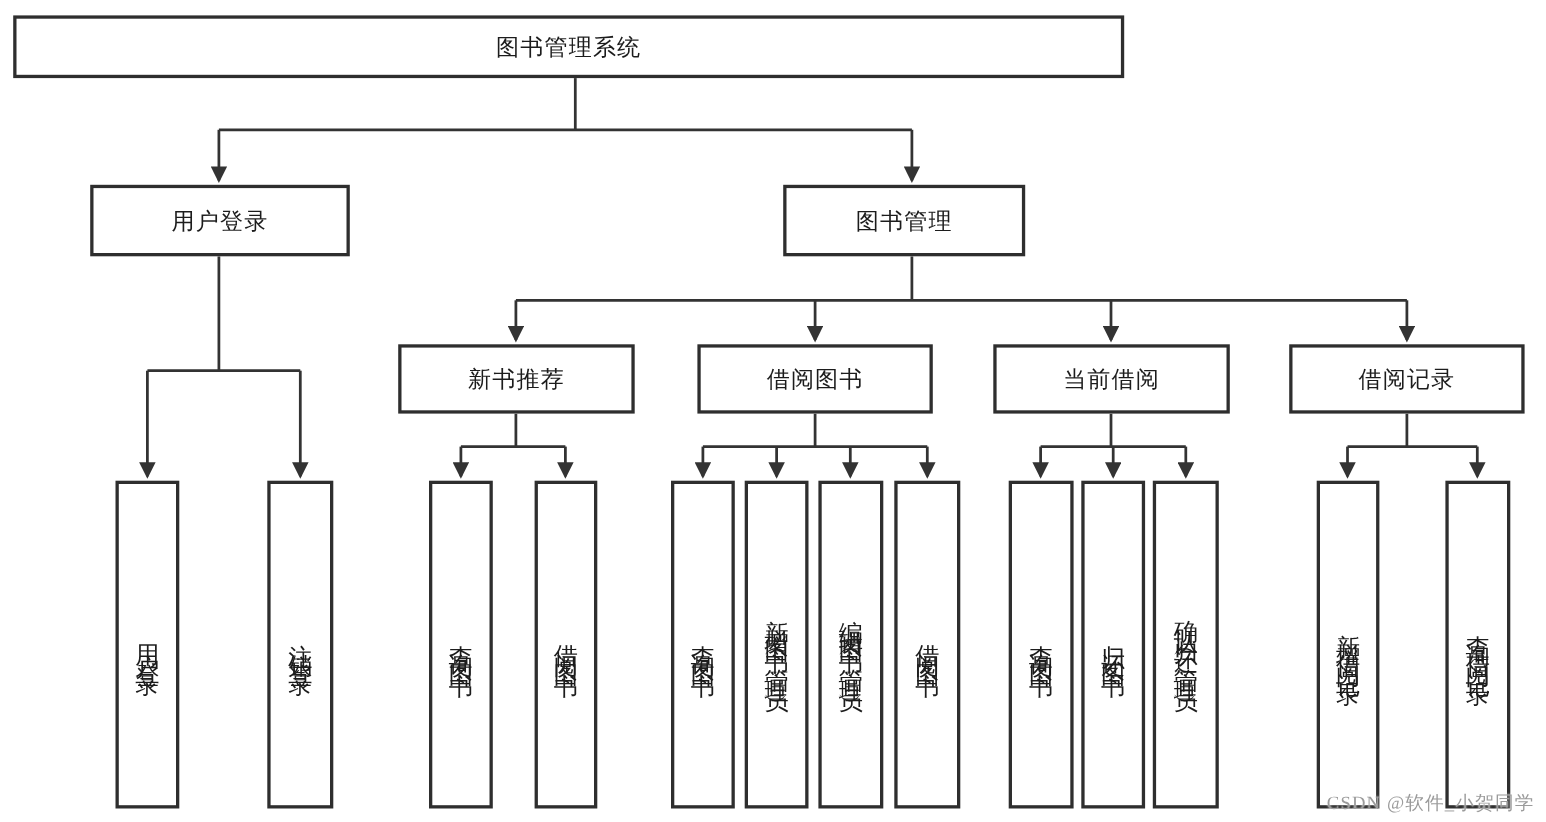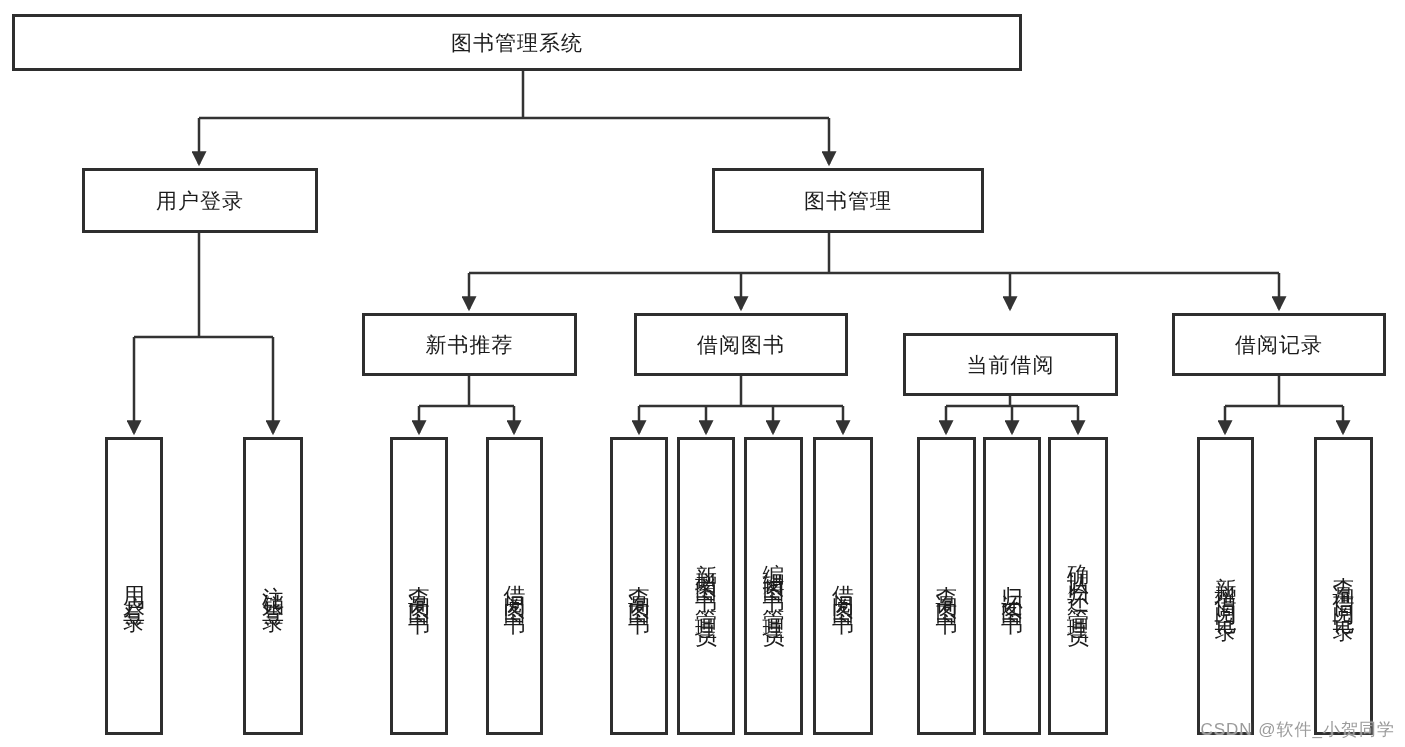--- a/index.html
+++ b/index.html
@@ -1,18 +1,18 @@
 <!DOCTYPE html>
 <html><head>
 <meta charset="utf-8">
 <style>
   html,body{margin:0;padding:0;background:#fff;}
   .canvas{
     position:relative;width:1405px;height:747px;background:#ffffff;
-    font-family:Liberation Sans, sans-serif;overflow:hidden;
+    font-family:Liberation Serif, serif;overflow:hidden;
   }
   .connectors{position:absolute;left:0;top:0;pointer-events:none;}
   .box{
     position:absolute;box-sizing:border-box;border:3px solid #2e2e2e;background:#ffffff;
     display:flex;align-items:center;justify-content:center;color:#1c1c1c;
   }
   .hlabel{font-size:21px;letter-spacing:1px;}
   .vbox{top:437px;height:298px;}
   .vtext{
     writing-mode:vertical-rl;text-orientation:mixed;
@@ -67,25 +67,25 @@
 
       <path d="M1279 376 V406 M1225 406 H1343"></path>
       <line x1="1225" y1="406" x2="1225" y2="433" marker-end="url(#ah)"></line>
       <line x1="1343" y1="406" x2="1343" y2="433" marker-end="url(#ah)"></line>
     </g>
   </svg>
 
   <div class="box hlabel" style="left:12px;top:14px;width:1010px;height:57px;">图书管理系统</div>
 
   <div class="box hlabel" style="left:82px;top:168px;width:236px;height:65px;">用户登录</div>
-  <div class="box hlabel" style="left:712px;top:168px;width:272px;height:65px;">图书管理</div>
+  <div class="box hlabel" style="left:712px;top:168px;width:220px;height:65px;">图书管理</div>
 
   <div class="box hlabel" style="left:362px;top:313px;width:215px;height:63px;">新书推荐</div>
   <div class="box hlabel" style="left:634px;top:313px;width:214px;height:63px;">借阅图书</div>
-  <div class="box hlabel" style="left:903px;top:313px;width:215px;height:63px;margin-top:20px;">当前借阅</div>
+  <div class="box hlabel" style="left:903px;top:313px;width:215px;height:63px;">当前借阅</div>
   <div class="box hlabel" style="left:1172px;top:313px;width:214px;height:63px;">借阅记录</div>
 
   <div class="box vbox" style="left:105px;width:58px;">
     <span class="vtext">用户登录</span>
   </div>
   <div class="box vbox" style="left:243px;width:60px;">
     <span class="vtext">注销登录</span>
   </div>
 
   <div class="box vbox" style="left:390px;width:58px;">

